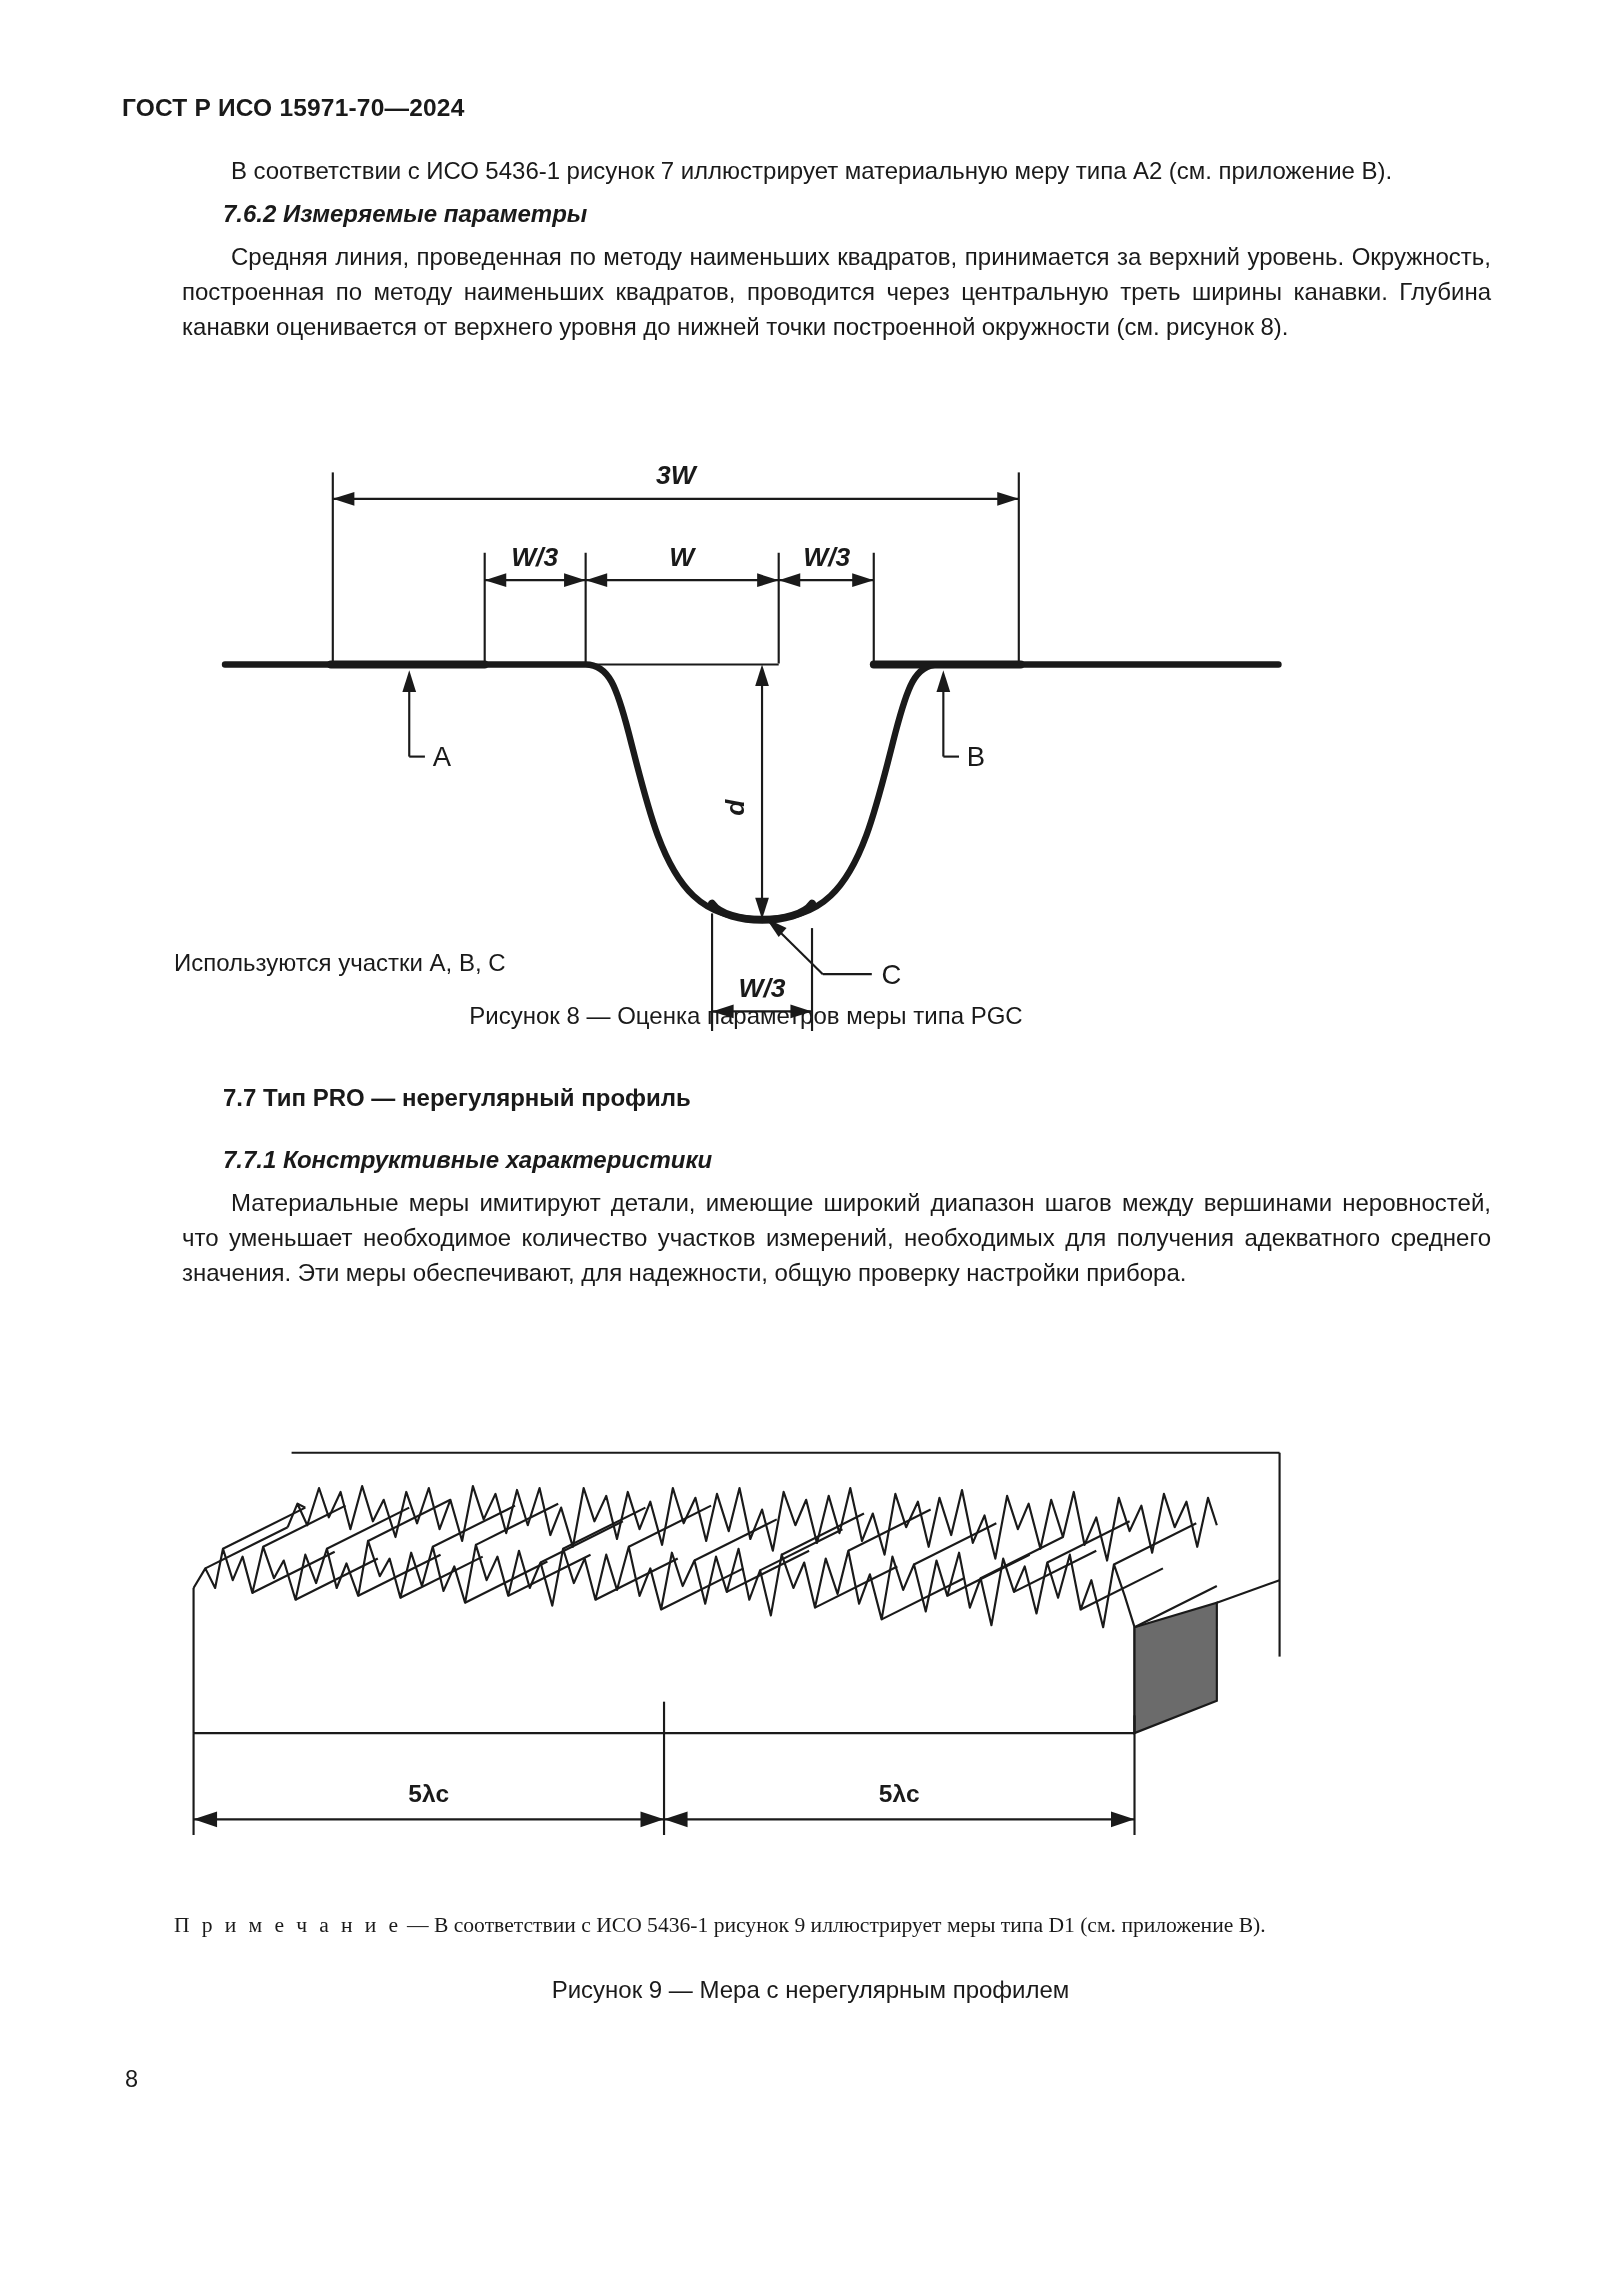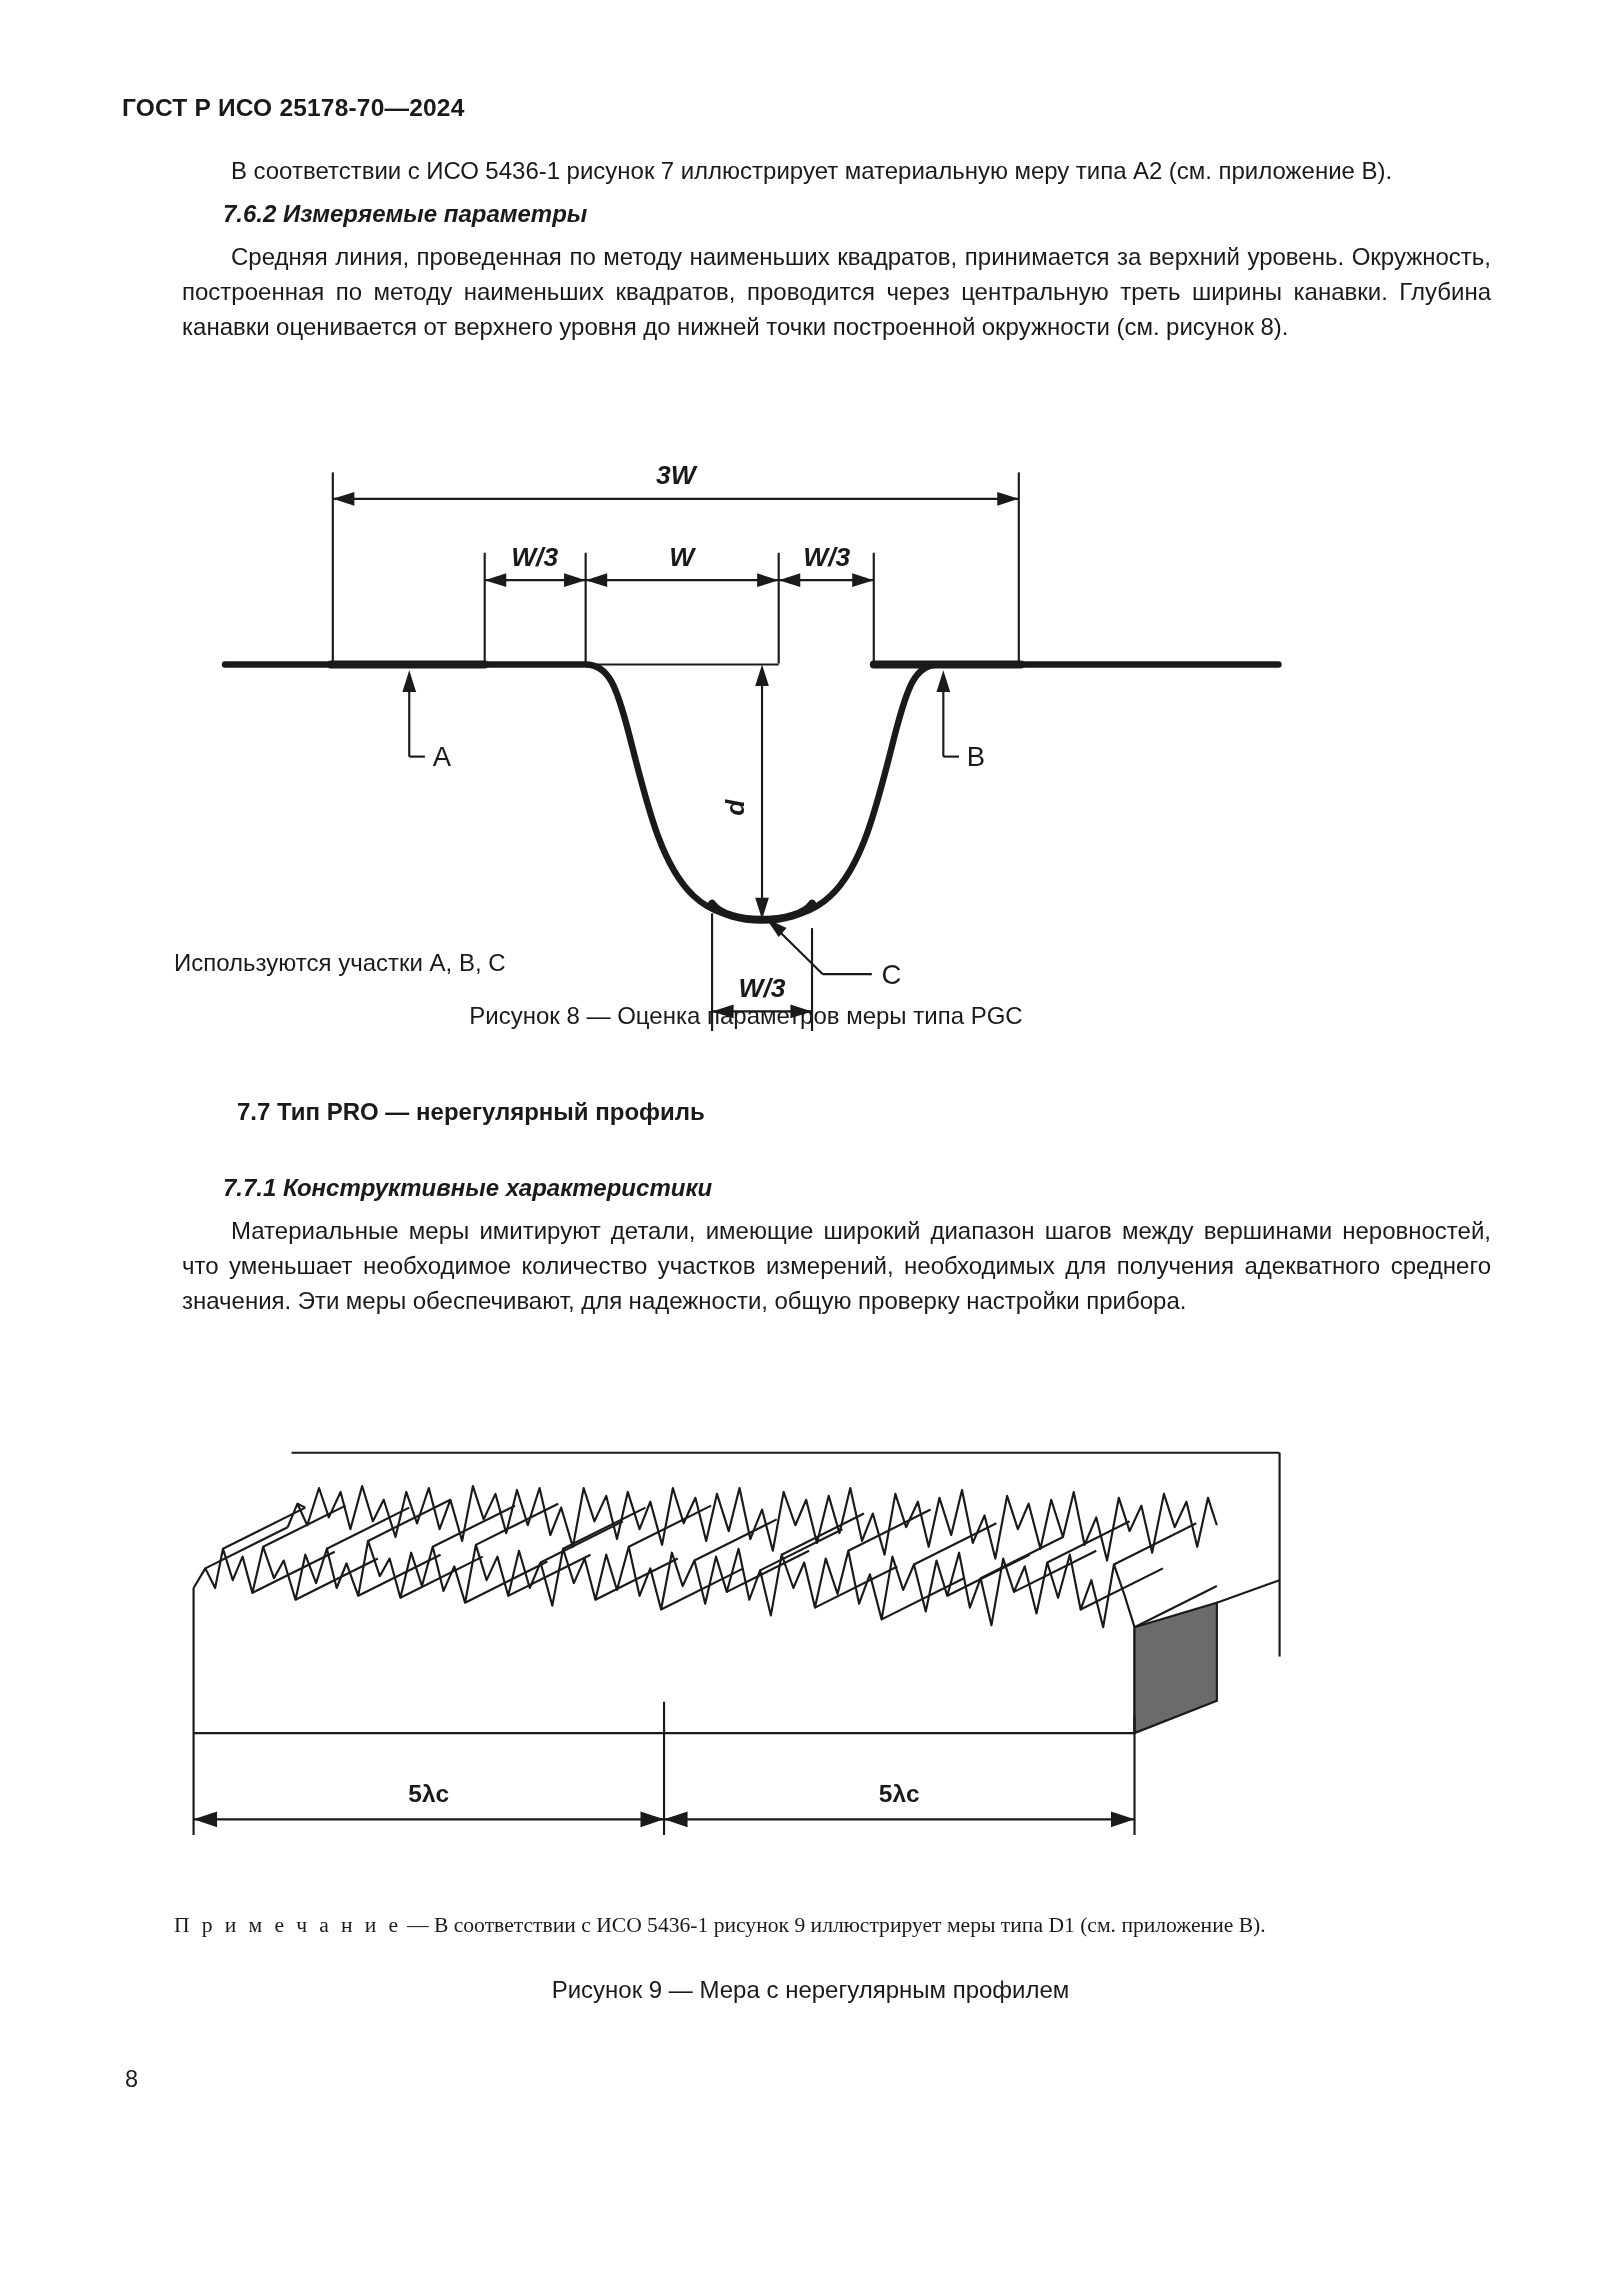--- a/index.html
+++ b/index.html
@@ -47,21 +47,21 @@
   p.para.indent { text-indent: 49px; }
   h4.sub {
     margin: 0;
     font-size: 24px;
     line-height: 35px;
     font-weight: bold;
     text-indent: 49px;
     font-style: italic;
   }
   h3.sec {
-    margin: 14px;
+    margin: 0;
     font-size: 24px;
     line-height: 35px;
     font-weight: bold;
     text-indent: 49px;
   }
   .gap-md { height: 27.4px; }
 
   
   .fig8-wrap {
     position: absolute;
@@ -150,21 +150,21 @@
     font-size: 25px;
     font-weight: bold;
     fill: #1a1a1a;
   }
 </style>
 </head>
 <body>
 
 <div class="page">
 
-  <div class="doc-header">ГОСТ Р ИСО 25178-70—2024</div>
+  <div class="doc-header">ГОСТ Р ИСО 15971-70—2024</div>
 
   <div class="body-col">
     <p class="para indent">В соответствии с ИСО 5436-1 рисунок 7 иллюстрирует материальную меру типа A2 (см. приложение В).</p>
     <h4 class="sub">7.6.2 Измеряемые параметры</h4>
     <p class="para indent">Средняя линия, проведенная по методу наименьших квадратов, принимается за верхний уровень. Окружность, построенная по методу наименьших квадратов, проводится через центральную треть ширины канавки. Глубина канавки оценивается от верхнего уровня до нижней точки построенной окружности (см. рисунок 8).</p>
   </div>
 
   <div class="fig8-wrap">
     <svg width="1176" height="490" viewBox="0 0 1200 500">
 

